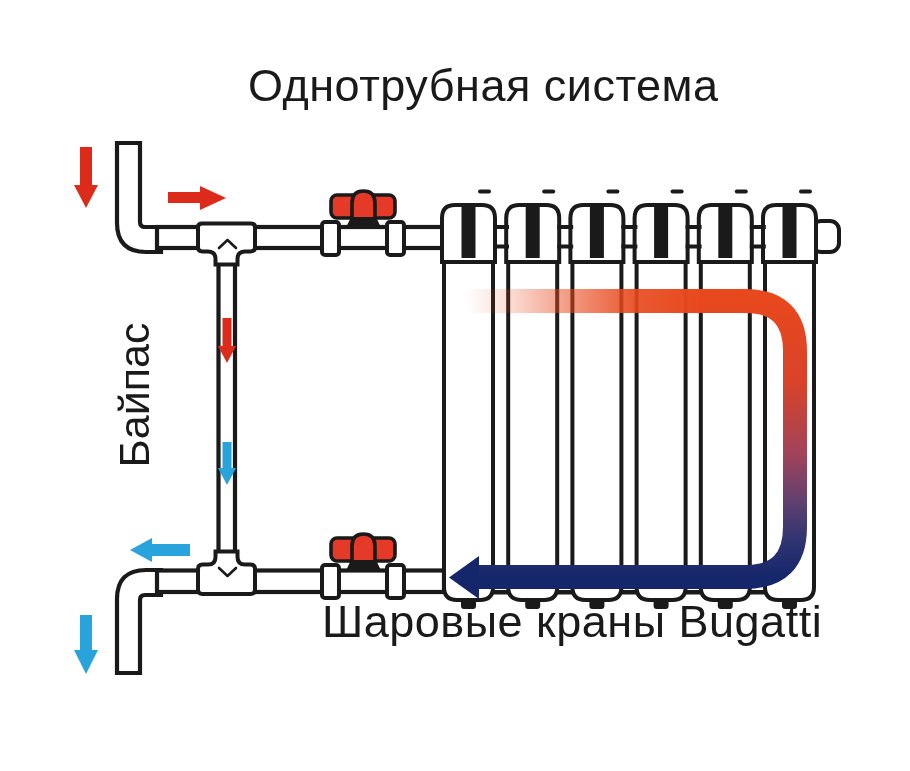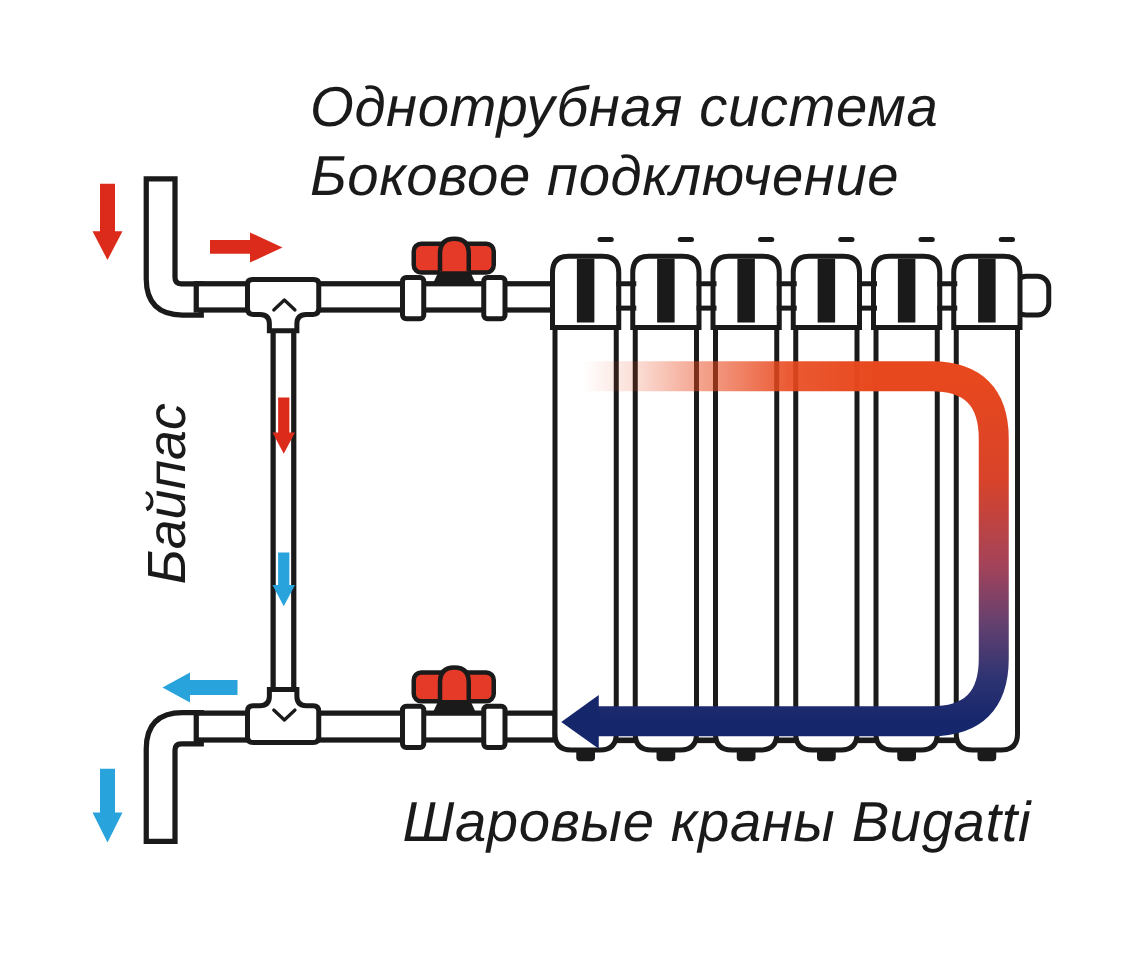--- a/index.html
+++ b/index.html
@@ -2,25 +2,25 @@
 <html style="--bg: #ffffff; --line: #1a1a1a; --red: #dc2b1b; --blue: #29a3dc; --valve_red: #e53a28; --hot: #e8481d; --grad1: #d8432a; --grad2: #a3435a; --grad3: #63406f; --grad4: #2c3372; --cold: #16266b;"><head>
 <meta charset="utf-8">
 <style>
   html,body{margin:0;padding:0;}
   body{
     width:910px;height:771px;
     background:var(--bg,#fff);
     font-family:"Liberation Sans","DejaVu Sans",sans-serif;
     position:relative;overflow:hidden;
   }
-  .stage{position:absolute;inset:0;width:910px;height:771px;font-style:italic;}
+  .stage{position:absolute;inset:0;width:910px;height:771px;}
   svg.diagram{position:absolute;left:0;top:0;}
   .txt{position:absolute;color:var(--line,#1a1a1a);white-space:nowrap;}
   .title{left:248px;top:58px;font-size:45px;line-height:55px;letter-spacing:0.5px;font-weight:500;}
-  .caption{left:322px;top:630px;font-size:45px;line-height:55px;letter-spacing:0.5px;font-weight:500;}
+  .caption{left:322px;top:594px;font-size:45px;line-height:55px;letter-spacing:0.5px;font-weight:500;}
   .bypass{
     left:-60px;top:374px;width:382px;text-align:center;
     font-size:43px;font-weight:500;
     transform:rotate(-90deg);transform-origin:191px 21px;
   }
   .pipe{fill:#fff;stroke:var(--line,#1a1a1a);stroke-width:4.2;}
   .fit{fill:#fff;stroke:var(--line,#1a1a1a);stroke-width:4;}
   .rad{fill:#fff;stroke:var(--line,#1a1a1a);stroke-width:4;}
   .blk{fill:var(--line,#1a1a1a);stroke:none;}
   .vred{fill:var(--valve_red,#e53a28);stroke:var(--line,#1a1a1a);stroke-width:3.6;}
@@ -181,21 +181,20 @@
       <polygon class="ar-blue" points="152,538 152,562 130,550"></polygon>
     </g>
     <g>
       <rect class="ar-blue" x="80" y="615" width="12" height="37"></rect>
       <polygon class="ar-blue" points="74,650 98,650 86,674"></polygon>
     </g>
   </svg>
 
   <div class="txt title">
     <div>Однотрубная система</div>
-    <div>Боковое подключение</div>
   </div>
 
   <div class="txt bypass">Байпас</div>
 
   <div class="txt caption">
     <div>Шаровые краны Bugatti</div>
   </div>
 
 </div>
 

